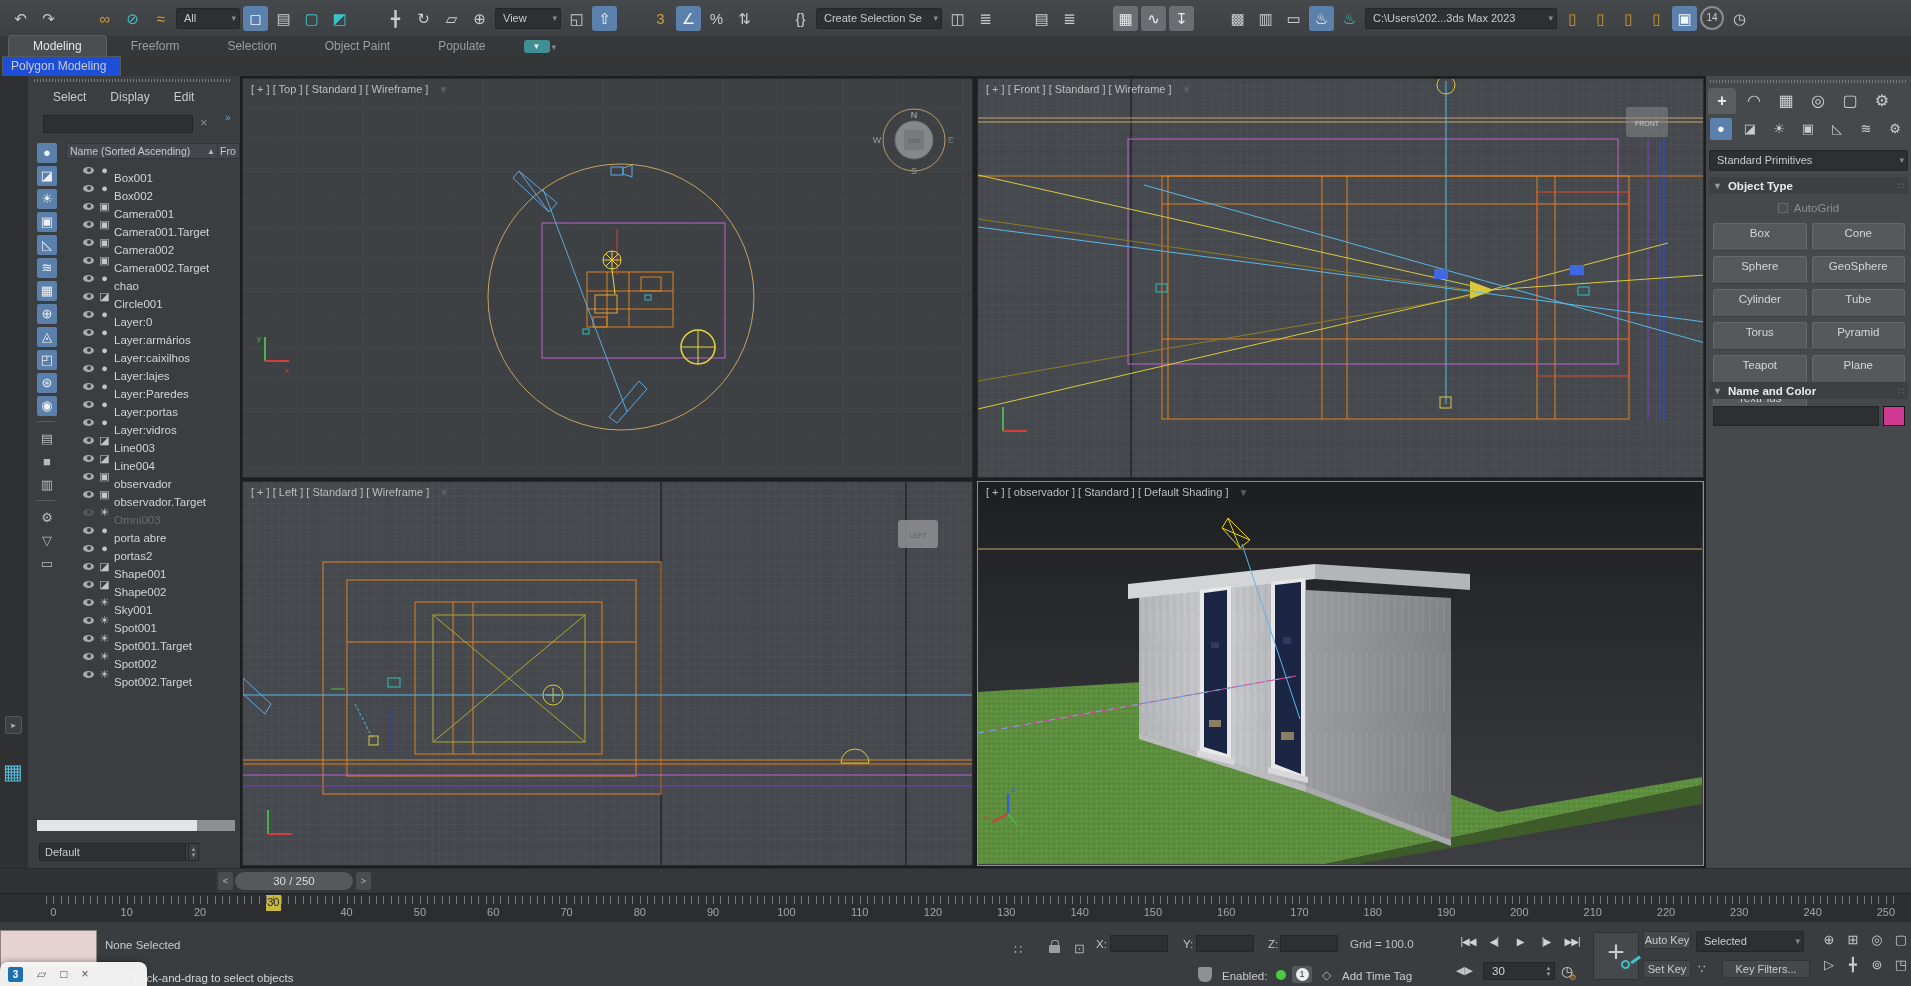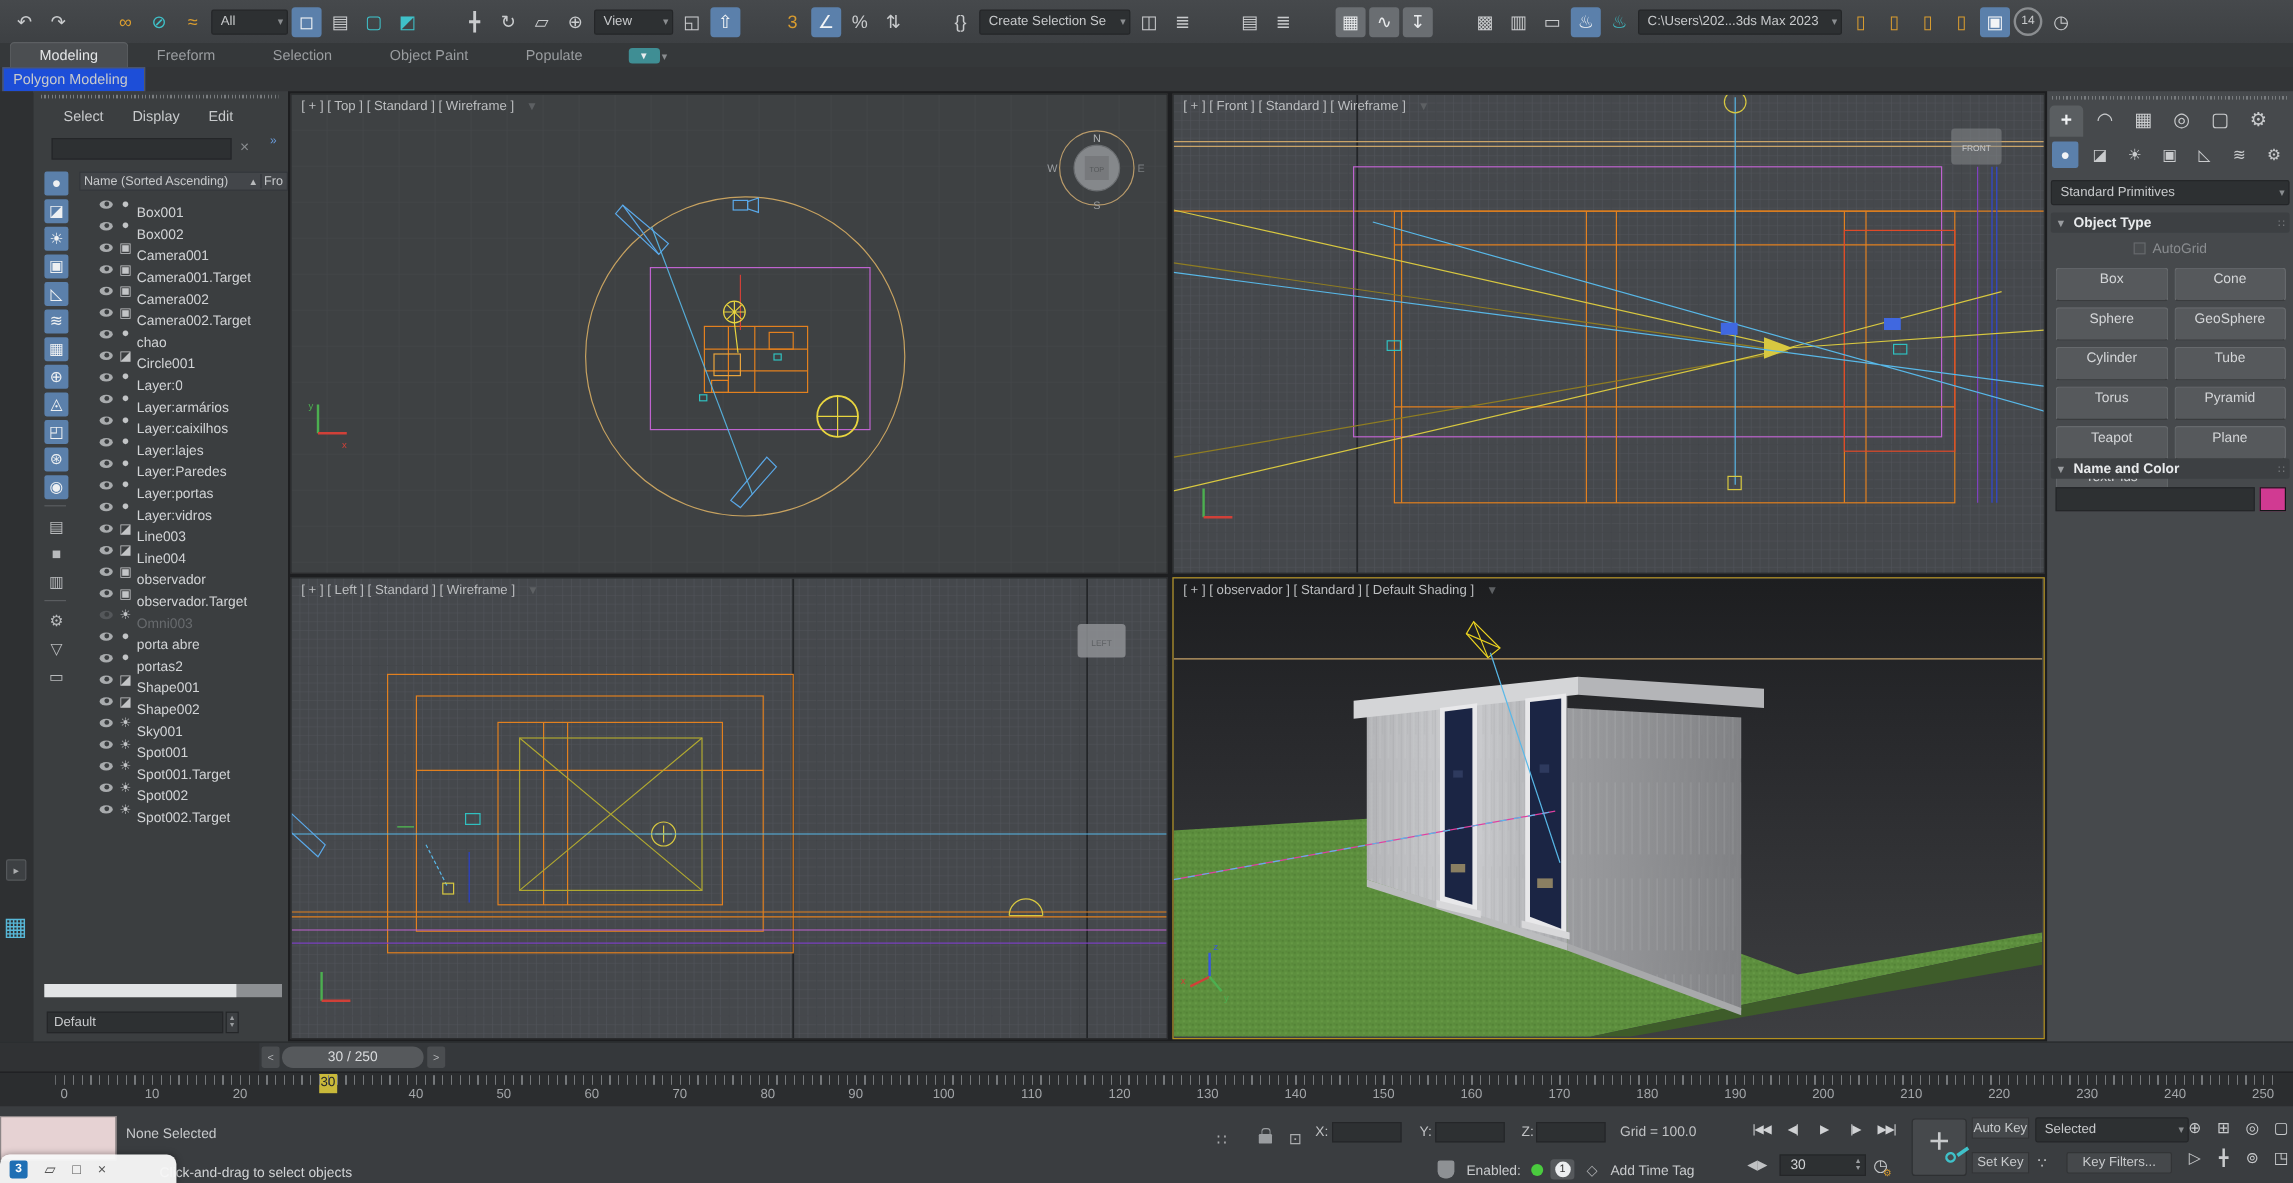--- a/index.html
+++ b/index.html
@@ -12,21 +12,21 @@
     padding-left:8px; gap:3px; }
   .tbi { width:25px; height:25px; line-height:25px; text-align:center; font-size:15px;
     color:#c9cbcd; border-radius:3px; flex:none; }
   .tbi.on { background:#5b80ab; color:#f2f4f6; }
   .tbi.lt { background:#6a6e72; color:#e8eaec; }
   .c-gold { color:#d89c30; } .c-teal { color:#3fc1c9; }
   .dd { position:relative; background:#2d3032; border:1px solid #242628; height:21px;
     line-height:19px; font-size:11px; color:#c8cacc; padding:0 16px 0 7px; border-radius:2px;
     white-space:nowrap; overflow:hidden; flex:none; }
   .dd::after { content:"▾"; position:absolute; right:3px; top:0; color:#8a8d90; font-size:9px; }
-  .w-all{width:64px;} .w-view{width:66px;} .w-set{width:126px;} .w-path{width:170px;}
+  .w-all{width:64px;} .w-view{width:66px;} .w-set{width:126px;} .w-path{width:192px;}
   .badge { width:24px; height:24px; border:2px solid #8a8d90; border-radius:50%;
     font-size:10px; line-height:20px; text-align:center; color:#c9cbcd; flex:none; }
 
   
   #ribbon { position:absolute; left:0; top:36px; width:1911px; height:20px; background:#35383a; display:flex; align-items:flex-end; padding-left:8px; }
   .rtab { font-size:12px; color:#9a9da0; padding:3px 24px; border-radius:4px 4px 0 0; }
   .rtab.active { background:#4b4e51; border:1px solid #5c5f62; border-bottom:none; color:#e4e6e8; }
   .ribbon-config { width:26px; height:13px; background:#3f8e94; border-radius:3px; color:#e8ecee;
     font-size:8px; text-align:center; line-height:13px; margin:0 0 3px 14px; }
   .ribbon-config2 { color:#8a8d90; font-size:9px; margin:0 0 4px 2px; }
@@ -154,21 +154,21 @@
   #bigkey { position:absolute; left:1593px; top:10px; width:46px; height:48px; background:#46494c;
     border:1px solid #2e3032; border-radius:3px; }
   #bigkey .plus { position:absolute; left:0; width:100%; top:2px; text-align:center; font-size:30px; color:#c8cacc; }
   #bigkey .keyring { position:absolute; right:8px; bottom:10px; width:9px; height:9px;
     border:2.5px solid #3fc1c9; border-radius:50%; transform:rotate(-35deg); }
   #bigkey .keyring::after { content:""; position:absolute; left:8px; top:3px; width:11px; height:3px; background:#3fc1c9; }
   .kbtn { position:absolute; height:18px; background:#45484b; border:1px solid #323436; font-size:11px;
     color:#c8cacc; text-align:center; }
   #auto-key { left:1643px; top:9px; width:48px; line-height:16px; }
   #set-key  { left:1643px; top:38px; width:48px; line-height:16px; }
-  #sel-dd { position:absolute; left:1696px; top:9px; width:128px; }
+  #sel-dd { position:absolute; left:1696px; top:9px; width:108px; }
   #keymode { position:absolute; left:1698px; top:40px; font-size:12px; color:#c8cacc; }
   #key-filters { left:1722px; top:38px; width:88px; line-height:16px; border-radius:2px; }
   #navgrid { position:absolute; left:1818px; top:7px; display:grid; grid-template-columns:repeat(4,22px); gap:3px 2px; }
   .navico { width:22px; height:22px; font-size:13px; text-align:center; line-height:22px; color:#c9cbcd; }
   #enabled-row { position:absolute; left:1196px; top:48px; font-size:11.5px; color:#c8cacc; }
   #shield { position:absolute; left:1198px; top:45px; width:14px; height:15px; background:#8e9194;
     border-radius:2px 2px 6px 6px; }
   #green-dot { position:absolute; left:1276px; top:48px; width:10px; height:10px; background:#4acb3e; border-radius:50%; }
   #en-badge { position:absolute; left:1292px; top:44px; width:20px; height:17px; background:#56595c; border-radius:3px; }
   #en-badge .c { position:absolute; left:3.5px; top:2px; width:13px; height:13px; background:#eceeF0; border-radius:50%;

